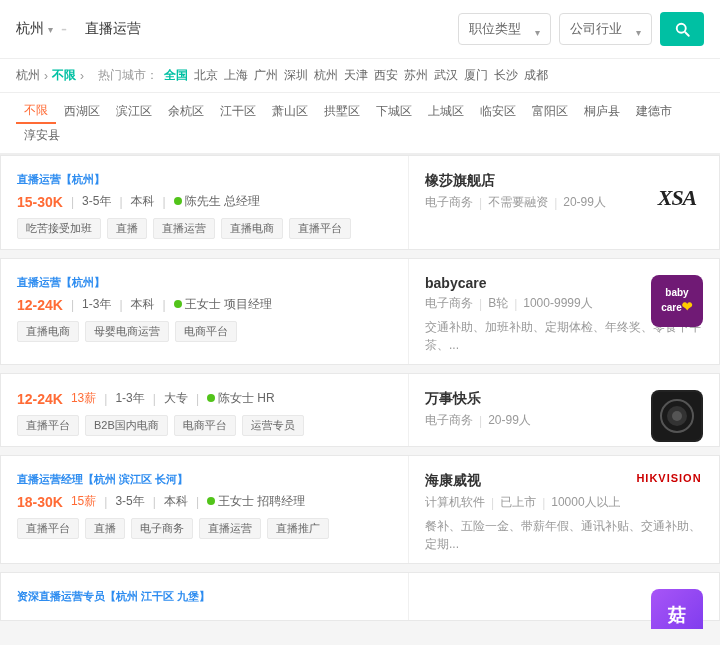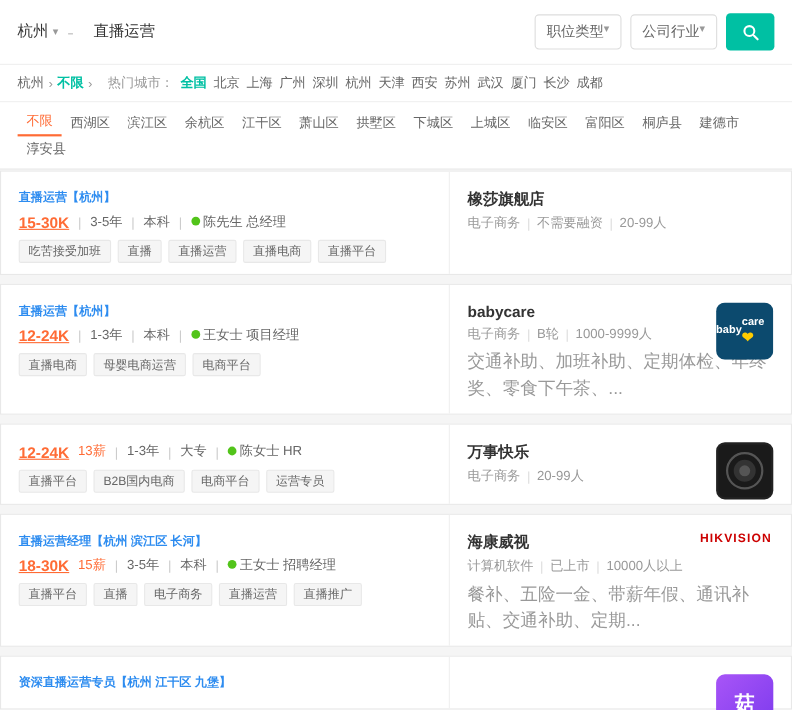--- a/index.html
+++ b/index.html
@@ -31,22 +31,22 @@
       font-size: 14px;
       color: #333;
     }
     .search-dropdown {
       border: 1px solid #ddd;
       border-radius: 4px;
       padding: 6px 10px;
       font-size: 13px;
       color: #666;
       display: flex;
-      align-items: flex-start;
-      gap: 0;
+      align-items: flex-end;
+      gap: 14px;
       cursor: pointer;
       background: #fff;
     }
     .search-btn {
       background: #00c0a3;
       border: none;
       border-radius: 4px;
       width: 44px;
       height: 34px;
       display: flex;
@@ -129,21 +129,21 @@
 
     .job-meta {
       display: flex;
       align-items: center;
       gap: 8px;
       font-size: 12px;
       color: #666;
       margin-bottom: 8px;
       flex-wrap: wrap;
     }
-    .salary { color: #ff6b35; font-size: 14px; font-weight: bold; text-decoration: underline; }
+    .salary { color: #ff6b35; font-size: 14px; font-weight: bold; }
     .meta-dot { color: #ccc; }
     .contact-dot {
       width: 8px; height: 8px;
       border-radius: 50%;
       background: #52c41a;
       display: inline-block;
       margin-right: 3px;
     }
 
     .job-tags {
@@ -180,21 +180,21 @@
       align-items: center;
       gap: 6px;
       font-size: 12px;
       color: #999;
       flex-wrap: wrap;
       margin-bottom: 6px;
     }
     .company-meta-dot { color: #ddd; }
 
     .company-welfare {
-      font-size: 16px;
+      font-size: 12px;
       color: #999;
       line-height: 1.5;
     }
 
     .company-logo {
       position: absolute;
       top: 16px;
       right: 16px;
       width: 52px;
       height: 52px;
@@ -211,24 +211,24 @@
       font-weight: bold;
       font-style: italic;
       color: #222;
       letter-spacing: -1px;
     }
 
     
     .logo-babycare {
       width: 52px;
       height: 52px;
-      background: #0c4a6e;
+      background: #701a75;
       border-radius: 8px;
       display: flex;
-      flex-direction: row;
+      flex-direction: column;
       align-items: center;
       justify-content: center;
       color: white;
       font-size: 10px;
       font-weight: bold;
       line-height: 1.2;
     }
 
     
     .logo-hikvision {
@@ -327,20 +327,23 @@
         </div>
         <div class="job-tags">
           <span class="job-tag">吃苦接受加班</span>
             <span class="job-tag">直播</span>
             <span class="job-tag">直播运营</span>
             <span class="job-tag">直播电商</span>
             <span class="job-tag">直播平台</span>
         </div>
       </div>
       <div class="job-right">
+        <div class="company-logo">
+            <span class="logo-xsa">XSA</span>
+          </div>
         <div class="company-name" style="padding-right:60px">橡莎旗舰店</div>
         <div class="company-meta">
           <span>电子商务</span>
             <span class="company-meta-dot">|</span>
             <span>不需要融资</span>
             <span class="company-meta-dot">|</span>
             <span>20-99人</span>
         </div>
 
       </div>

